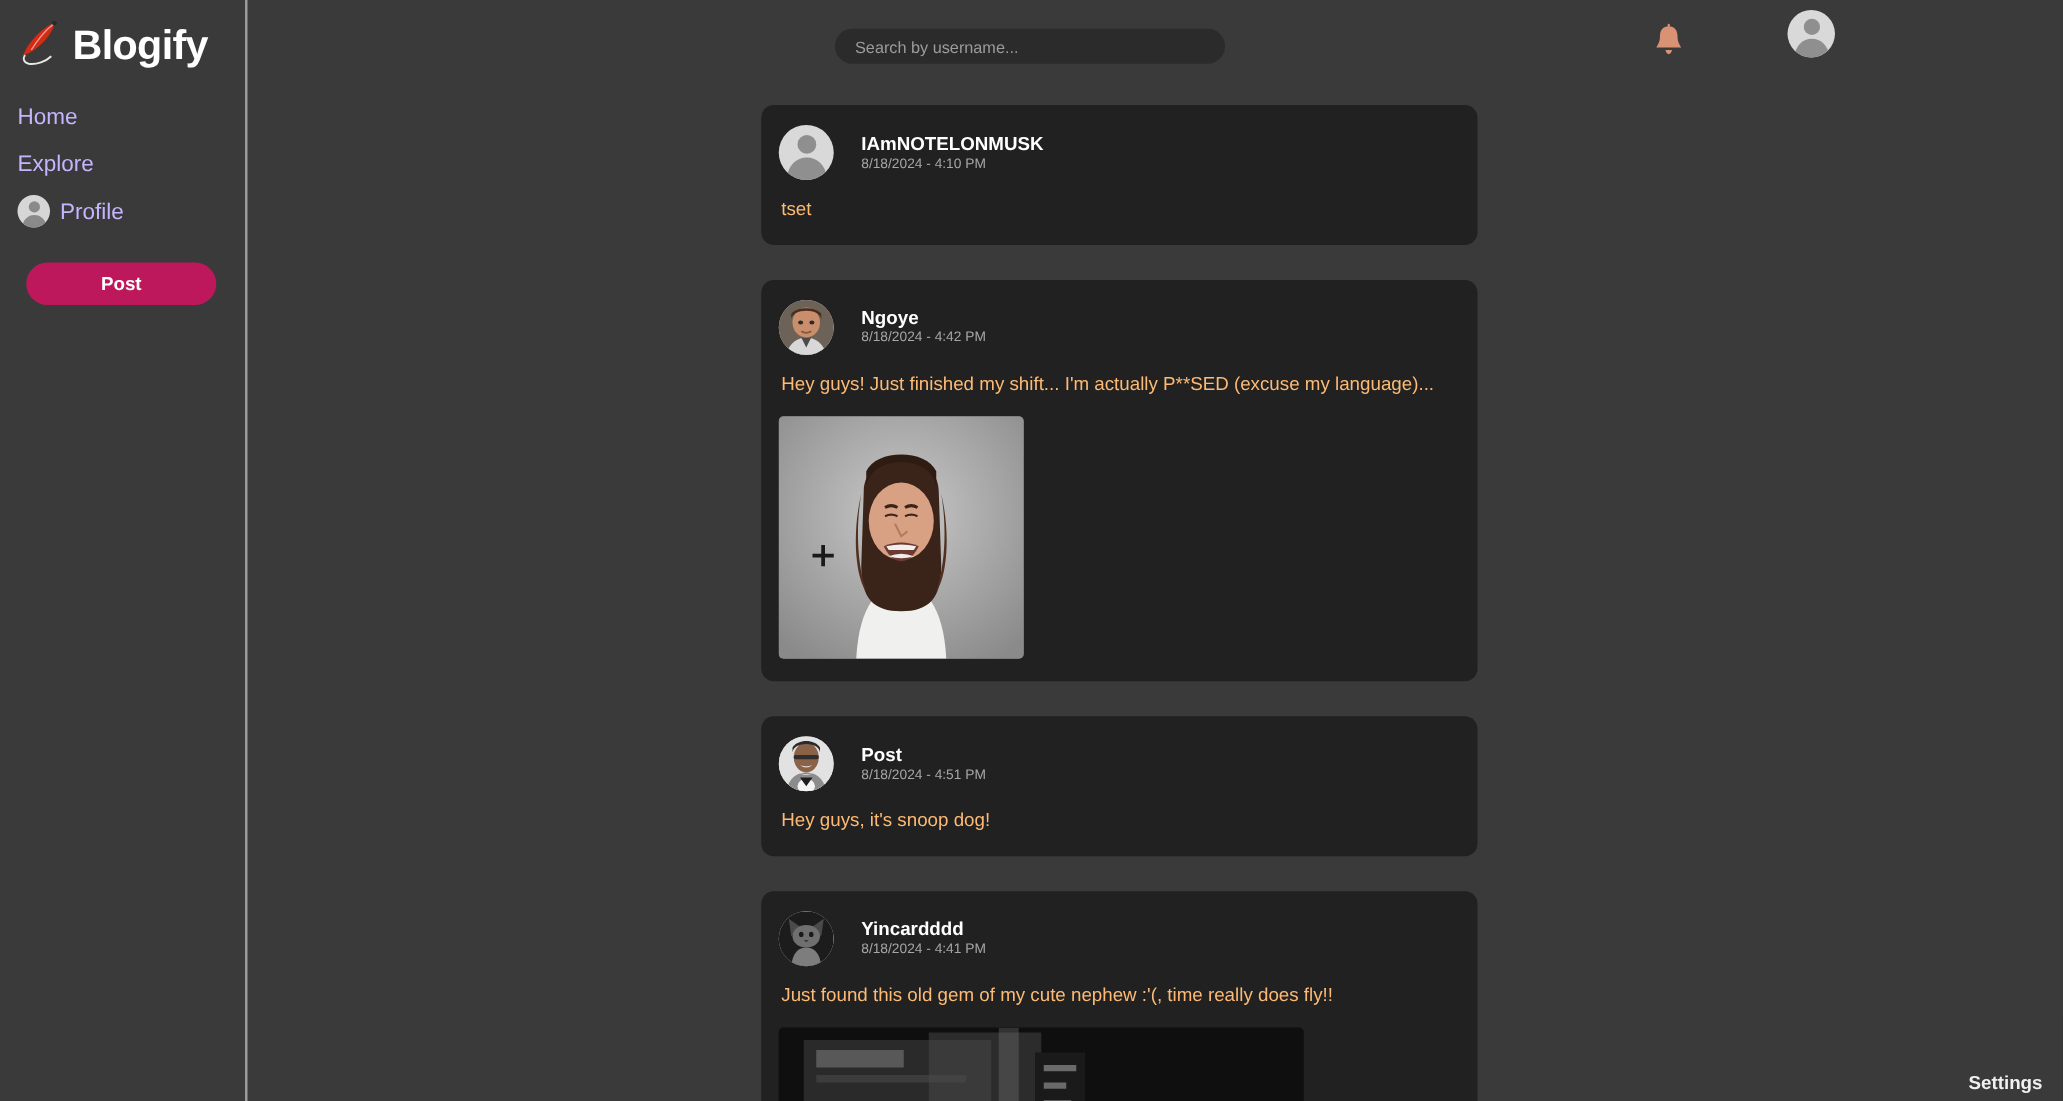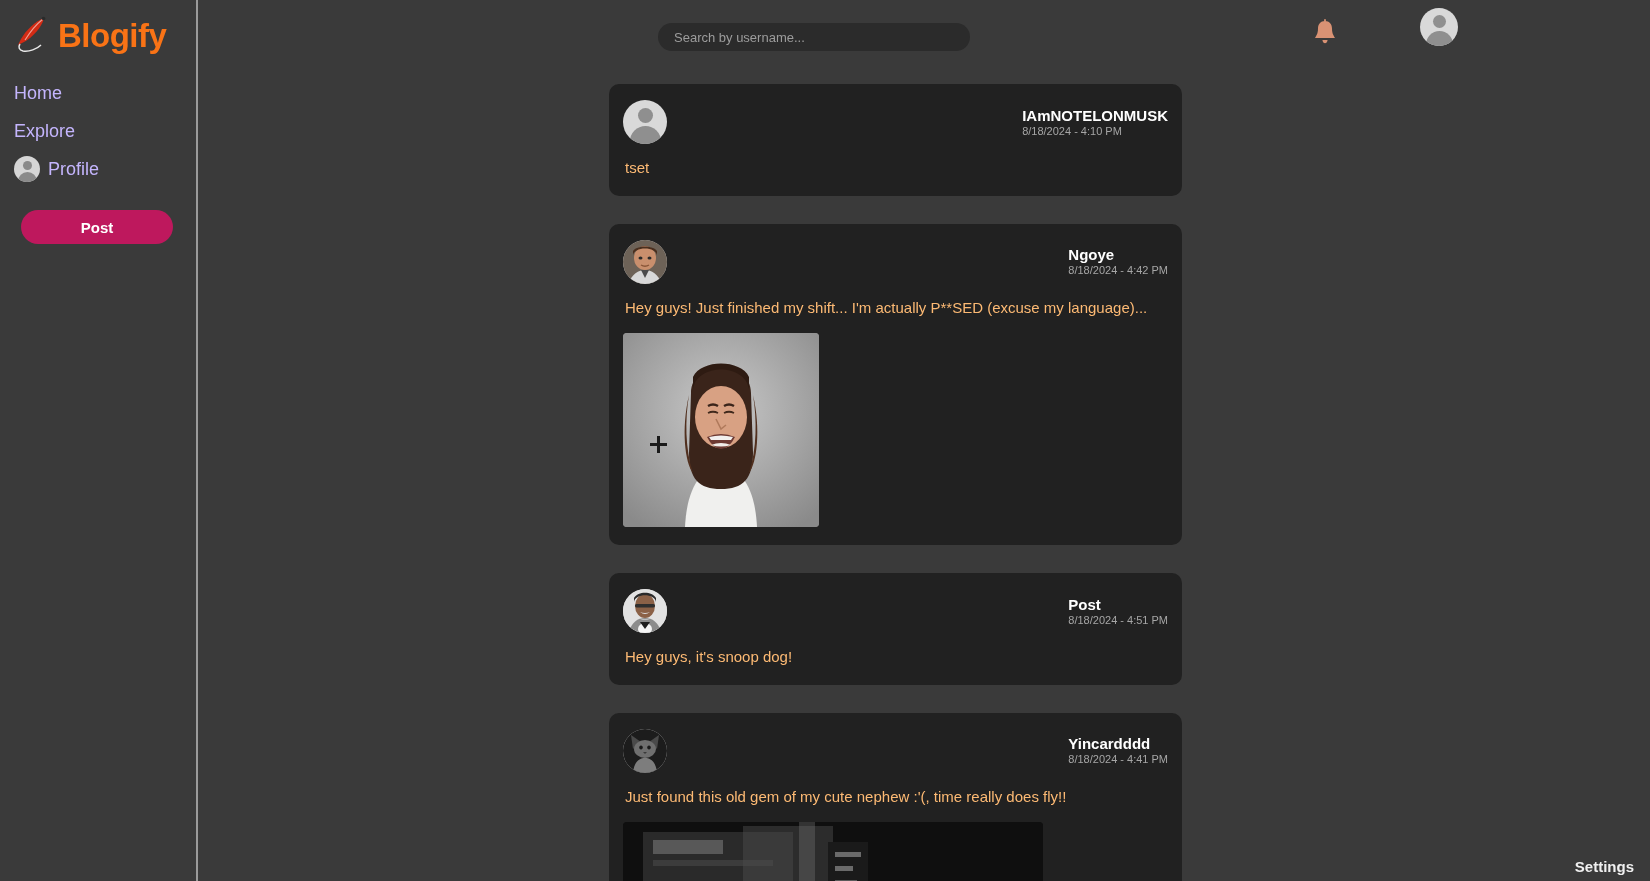--- a/index.html
+++ b/index.html
@@ -35,21 +35,21 @@
   .brand {
     display: flex;
     align-items: center;
     gap: 6px;
     padding: 14px 0 0 10px;
   }
   .brand-logo { width: 42px; height: 42px; flex: 0 0 42px; }
   .brand-name {
     font-size: 33px;
     font-weight: 700;
-    color: #f97316;
+    color: #ffffff;
     letter-spacing: -0.5px;
     line-height: 1;
   }
 
   .nav {
     margin-top: 18px;
     padding-left: 14px;
   }
   .nav-item {
     display: flex;
@@ -87,21 +87,21 @@
     color: #ffffff;
     font-size: 15px;
     font-weight: 600;
     font-family: "Liberation Sans", sans-serif;
     cursor: pointer;
   }
 
   
   #topbar {
     position: absolute;
-    left: 198px; top: 0;
+    left: 208px; top: 0;
     width: 1270px; height: 74px;
   }
 
   #search-wrap {
     position: absolute;
     left: 460px; top: 23px;
     width: 312px; height: 28px;
   }
   #search-input {
     width: 100%; height: 100%;
@@ -155,21 +155,20 @@
     border-radius: 10px;
     padding: 16px 14px 18px 14px;
     margin-bottom: 28px;
   }
 
   .post-head {
     display: flex;
     align-items: center;
     gap: 22px;
     margin-bottom: 14px;
-    justify-content: space-between;
   }
   .post-avatar {
     width: 44px; height: 44px;
     border-radius: 50%;
     flex: 0 0 44px;
     overflow: hidden;
     position: relative;
     background: #d9d9d9;
   }
   .post-meta { display: flex; flex-direction: column; gap: 1px; }

